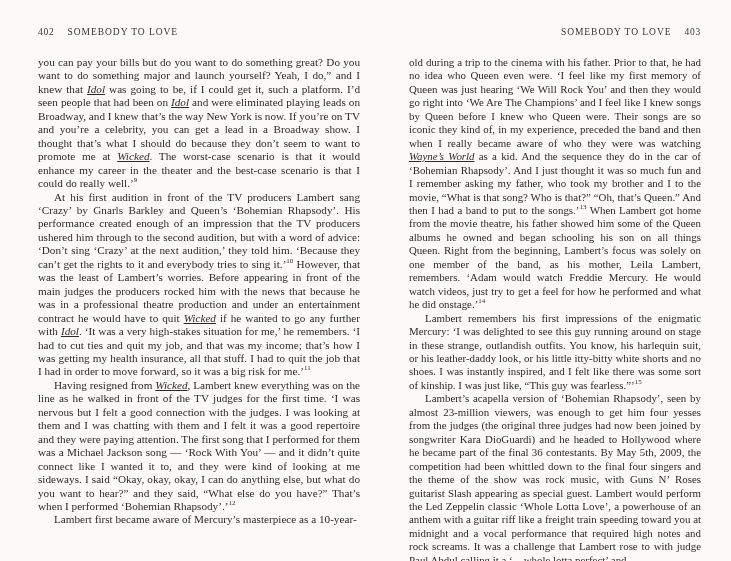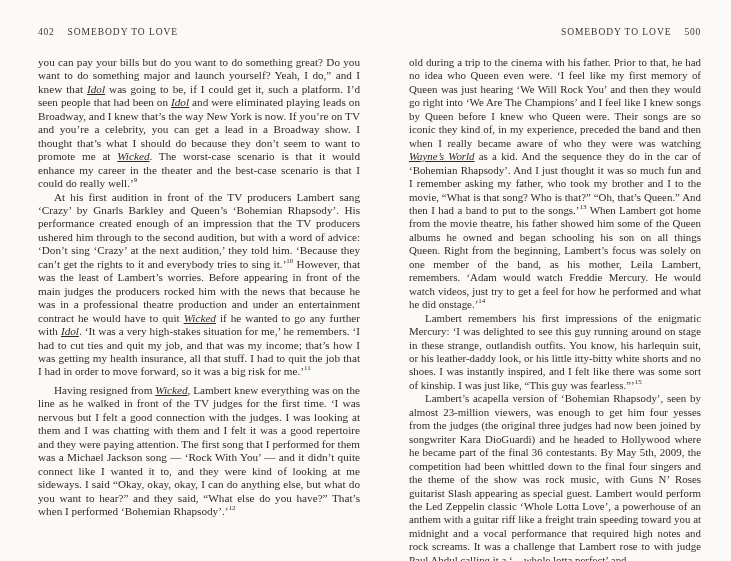--- a/index.html
+++ b/index.html
@@ -31,21 +31,21 @@
   .body-text {
     font-size: 11.2px;
     line-height: 13.45px;
     text-align: justify;
     text-justify: inter-word;
   }
   .page-right .body-text { font-size: 10.9px; line-height: 13.45px; }
 
   .body-text p { margin: 0; }
   .body-text p.indent { text-indent: 16px; }
-  .body-text p.gap { margin-top: 5px; }
+  .body-text p.gap { }
 
   .body-text i { font-style: italic; text-decoration: underline; }
   .body-text sup {
     font-size: 7px;
     line-height: 0;
     vertical-align: super;
   }
 </style>
 </head>
 <body>
@@ -54,27 +54,28 @@
 
   <section class="page page-left">
     <header class="running-header">
       <span class="folio">402</span>
       <span class="head-title">SOMEBODY TO LOVE</span>
     </header>
     <div class="body-text">
         <p class=""><span>you can pay your bills but do you want to do something great? Do you want to do something major and launch yourself? Yeah, I do,” and I knew that </span><i>Idol</i><span> was going to be, if I could get it, such a platform. I’d seen people that had been on </span><i>Idol</i><span> and were eliminated playing leads on Broadway, and I knew that’s the way New York is now. If you’re on TV and you’re a celebrity, you can get a lead in a Broadway show. I thought that’s what I should do because they don’t seem to want to promote me at </span><i>Wicked</i><span>. The worst-case scenario is that it would enhance my career in the theater and the best-case scenario is that I could do really well.’</span><sup>9</sup></p>
         <p class="indent"><span>At his first audition in front of the TV producers Lambert sang ‘Crazy’ by Gnarls Barkley and Queen’s ‘Bohemian Rhapsody’. His performance created enough of an impression that the TV producers ushered him through to the second audition, but with a word of advice: ‘Don’t sing ‘Crazy’ at the next audition,’ they told him. ‘Because they can’t get the rights to it and everybody tries to sing it.’</span><sup>10</sup><span> However, that was the least of Lambert’s worries. Before appearing in front of the main judges the producers rocked him with the news that because he was in a professional theatre production and under an entertainment contract he would have to quit </span><i>Wicked</i><span> if he wanted to go any further with </span><i>Idol</i><span>. ‘It was a very high-stakes situation for me,’ he remembers. ‘I had to cut ties and quit my job, and that was my income; that’s how I was getting my health insurance, all that stuff. I had to quit the job that I had in order to move forward, so it was a big risk for me.’</span><sup>11</sup></p>
         <p class="indent gap"><span>Having resigned from </span><i>Wicked</i><span>, Lambert knew everything was on the line as he walked in front of the TV judges for the first time. ‘I was nervous but I felt a good connection with the judges. I was looking at them and I was chatting with them and I felt it was a good repertoire and they were paying attention. The first song that I performed for them was a Michael Jackson song — ‘Rock With You’ — and it didn’t quite connect like I wanted it to, and they were kind of looking at me sideways. I said “Okay, okay, okay, I can do anything else, but what do you want to hear?” and they said, “What else do you have?” That’s when I performed ‘Bohemian Rhapsody’.’</span><sup>12</sup></p>
+        <p class="indent"><span>Lambert first became aware of Mercury’s masterpiece as a 10-year-</span></p>
       </div>
   </section>
 
   <section class="page page-right">
     <header class="running-header">
       <span class="head-title">SOMEBODY TO LOVE</span>
-      <span class="folio">500</span>
+      <span class="folio">403</span>
     </header>
     <div class="body-text">
         <p class=""><span>old during a trip to the cinema with his father. Prior to that, he had no idea who Queen even were. ‘I feel like my first memory of Queen was just hearing ‘We Will Rock You’ and then they would go right into ‘We Are The Champions’ and I feel like I knew songs by Queen before I knew who Queen were. Their songs are so iconic they kind of, in my experience, preceded the band and then when I really became aware of who they were was watching </span><i>Wayne’s World</i><span> as a kid. And the sequence they do in the car of ‘Bohemian Rhapsody’. And I just thought it was so much fun and I remember asking my father, who took my brother and I to the movie, “What is that song? Who is that?” “Oh, that’s Queen.” And then I had a band to put to the songs.’</span><sup>13</sup><span> When Lambert got home from the movie theatre, his father showed him some of the Queen albums he owned and began schooling his son on all things Queen. Right from the beginning, Lambert’s focus was solely on one member of the band, as his mother, Leila Lambert, remembers. ‘Adam would watch Freddie Mercury. He would watch videos, just try to get a feel for how he performed and what he did onstage.’</span><sup>14</sup></p>
         <p class="indent"><span>Lambert remembers his first impressions of the enigmatic Mercury: ‘I was delighted to see this guy running around on stage in these strange, outlandish outfits. You know, his harlequin suit, or his leather-daddy look, or his little itty-bitty white shorts and no shoes. I was instantly inspired, and I felt like there was some sort of kinship. I was just like, “This guy was fearless.”’</span><sup>15</sup></p>
         <p class="indent"><span>Lambert’s acapella version of ‘Bohemian Rhapsody’, seen by almost 23-million viewers, was enough to get him four yesses from the judges (the original three judges had now been joined by songwriter Kara DioGuardi) and he headed to Hollywood where he became part of the final 36 contestants. By May 5th, 2009, the competition had been whittled down to the final four singers and the theme of the show was rock music, with Guns N’ Roses guitarist Slash appearing as special guest. Lambert would perform the Led Zeppelin classic ‘Whole Lotta Love’, a powerhouse of an anthem with a guitar riff like a freight train speeding toward you at midnight and a vocal performance that required high notes and rock screams. It was a challenge that Lambert rose to with judge Paul Abdul calling it a ‘…whole lotta perfect’ and</span></p>
       </div>
   </section>
 
 </div>
 

